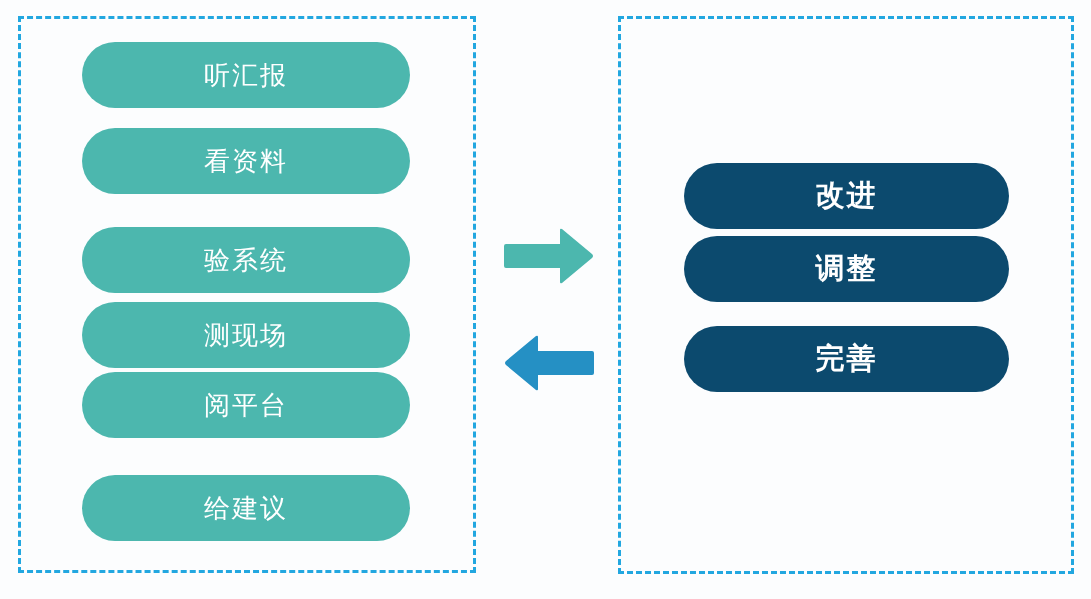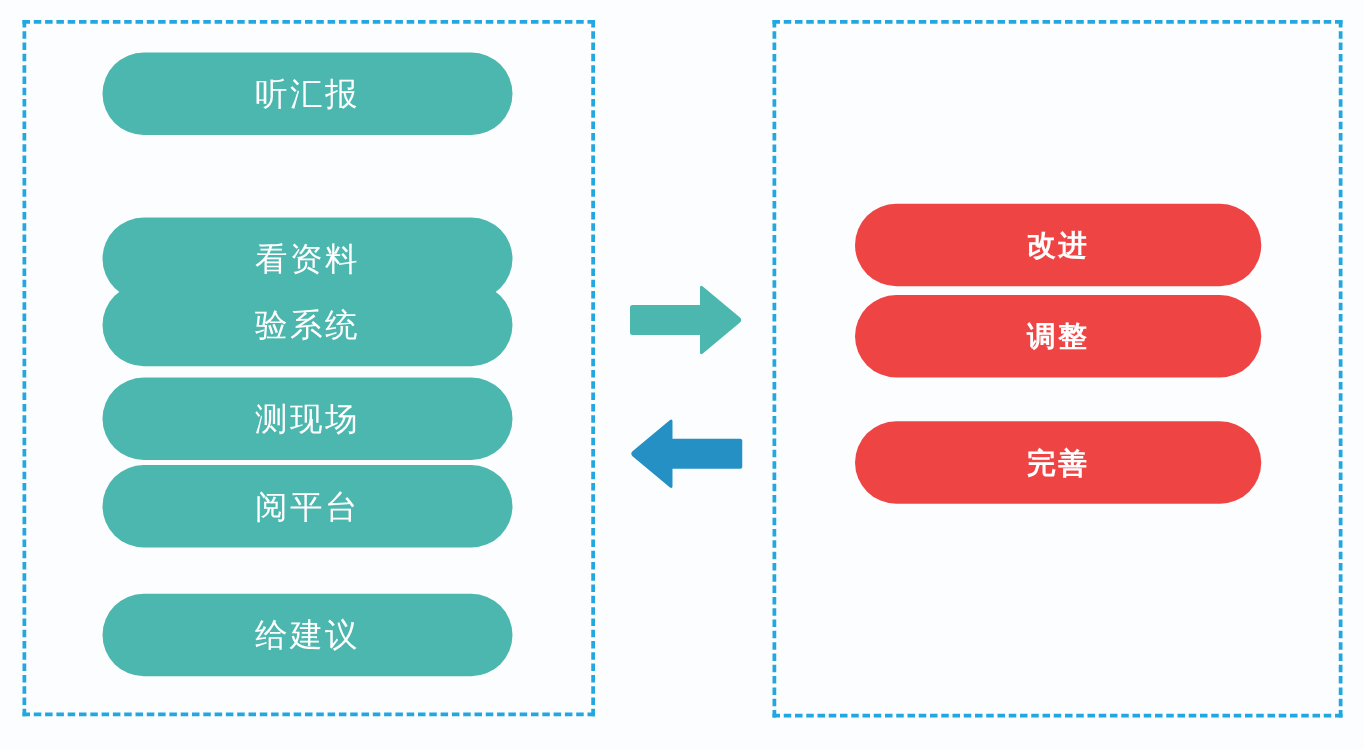--- a/index.html
+++ b/index.html
@@ -57,34 +57,34 @@
     width: 328px;
     height: 66px;
     background: #4cb7ae;
     font-size: 26px;
     font-weight: 400;
   }
   .pill-blue {
     left: 684px;
     width: 325px;
     height: 66px;
-    background: #ef4444;
-    font-size: 23px;
+    background: #0c4a6e;
+    font-size: 29px;
     font-weight: 700;
   }
   .pill-teal.p0 { top: 42px; }
-  .pill-teal.p1 { top: 128px; margin-top: 46px; }
+  .pill-teal.p1 { top: 128px; }
   .pill-teal.p2 { top: 215px; margin-top: 12px; }
   .pill-teal.p3 { top: 302px; }
   .pill-teal.p4 { top: 372px; }
   .pill-teal.p5 { top: 475px; text-align: right; }
 
   .pill-blue.b0 { top: 163px; }
   .pill-blue.b1 { top: 236px; }
-  .pill-blue.b2 { top: 337px; font-family: Liberation Serif, serif; }
+  .pill-blue.b2 { top: 326px; font-family: Liberation Serif, serif; }
 
   
   .arrow {
     position: absolute;
   }
   #arrow-forward {
     left: 504px;
     top: 228px;
     width: 90px;
     height: 56px;

